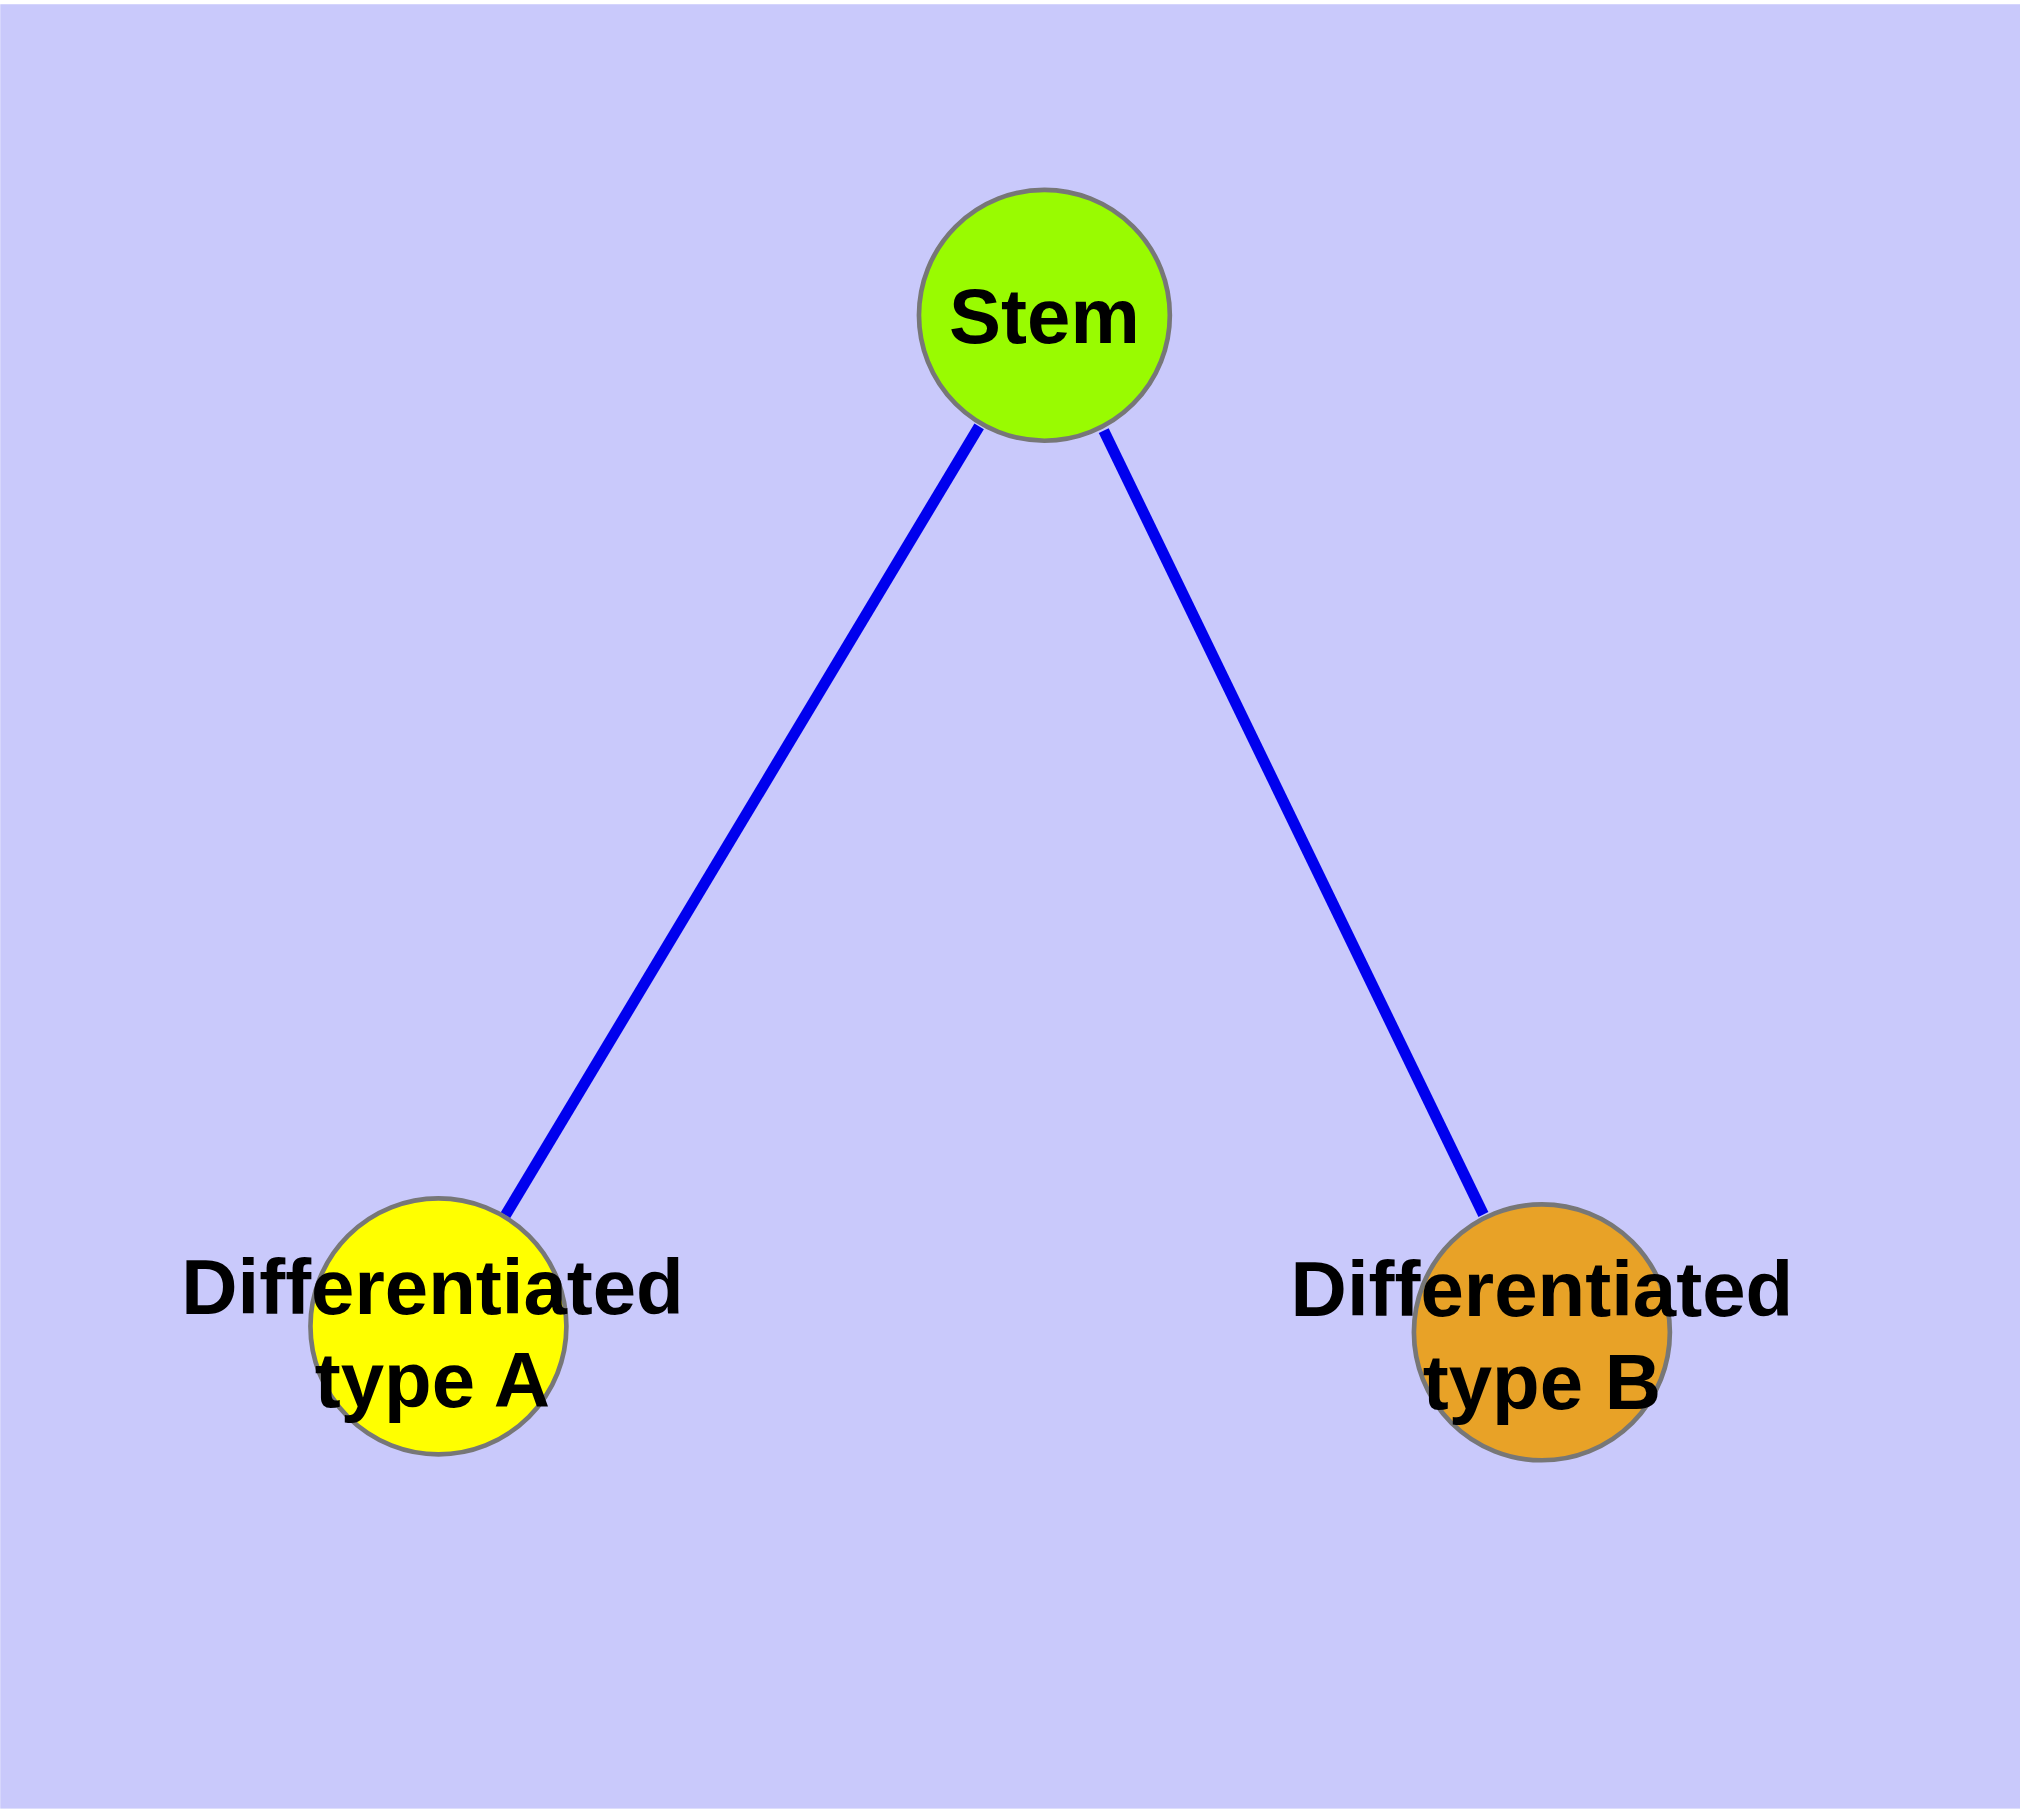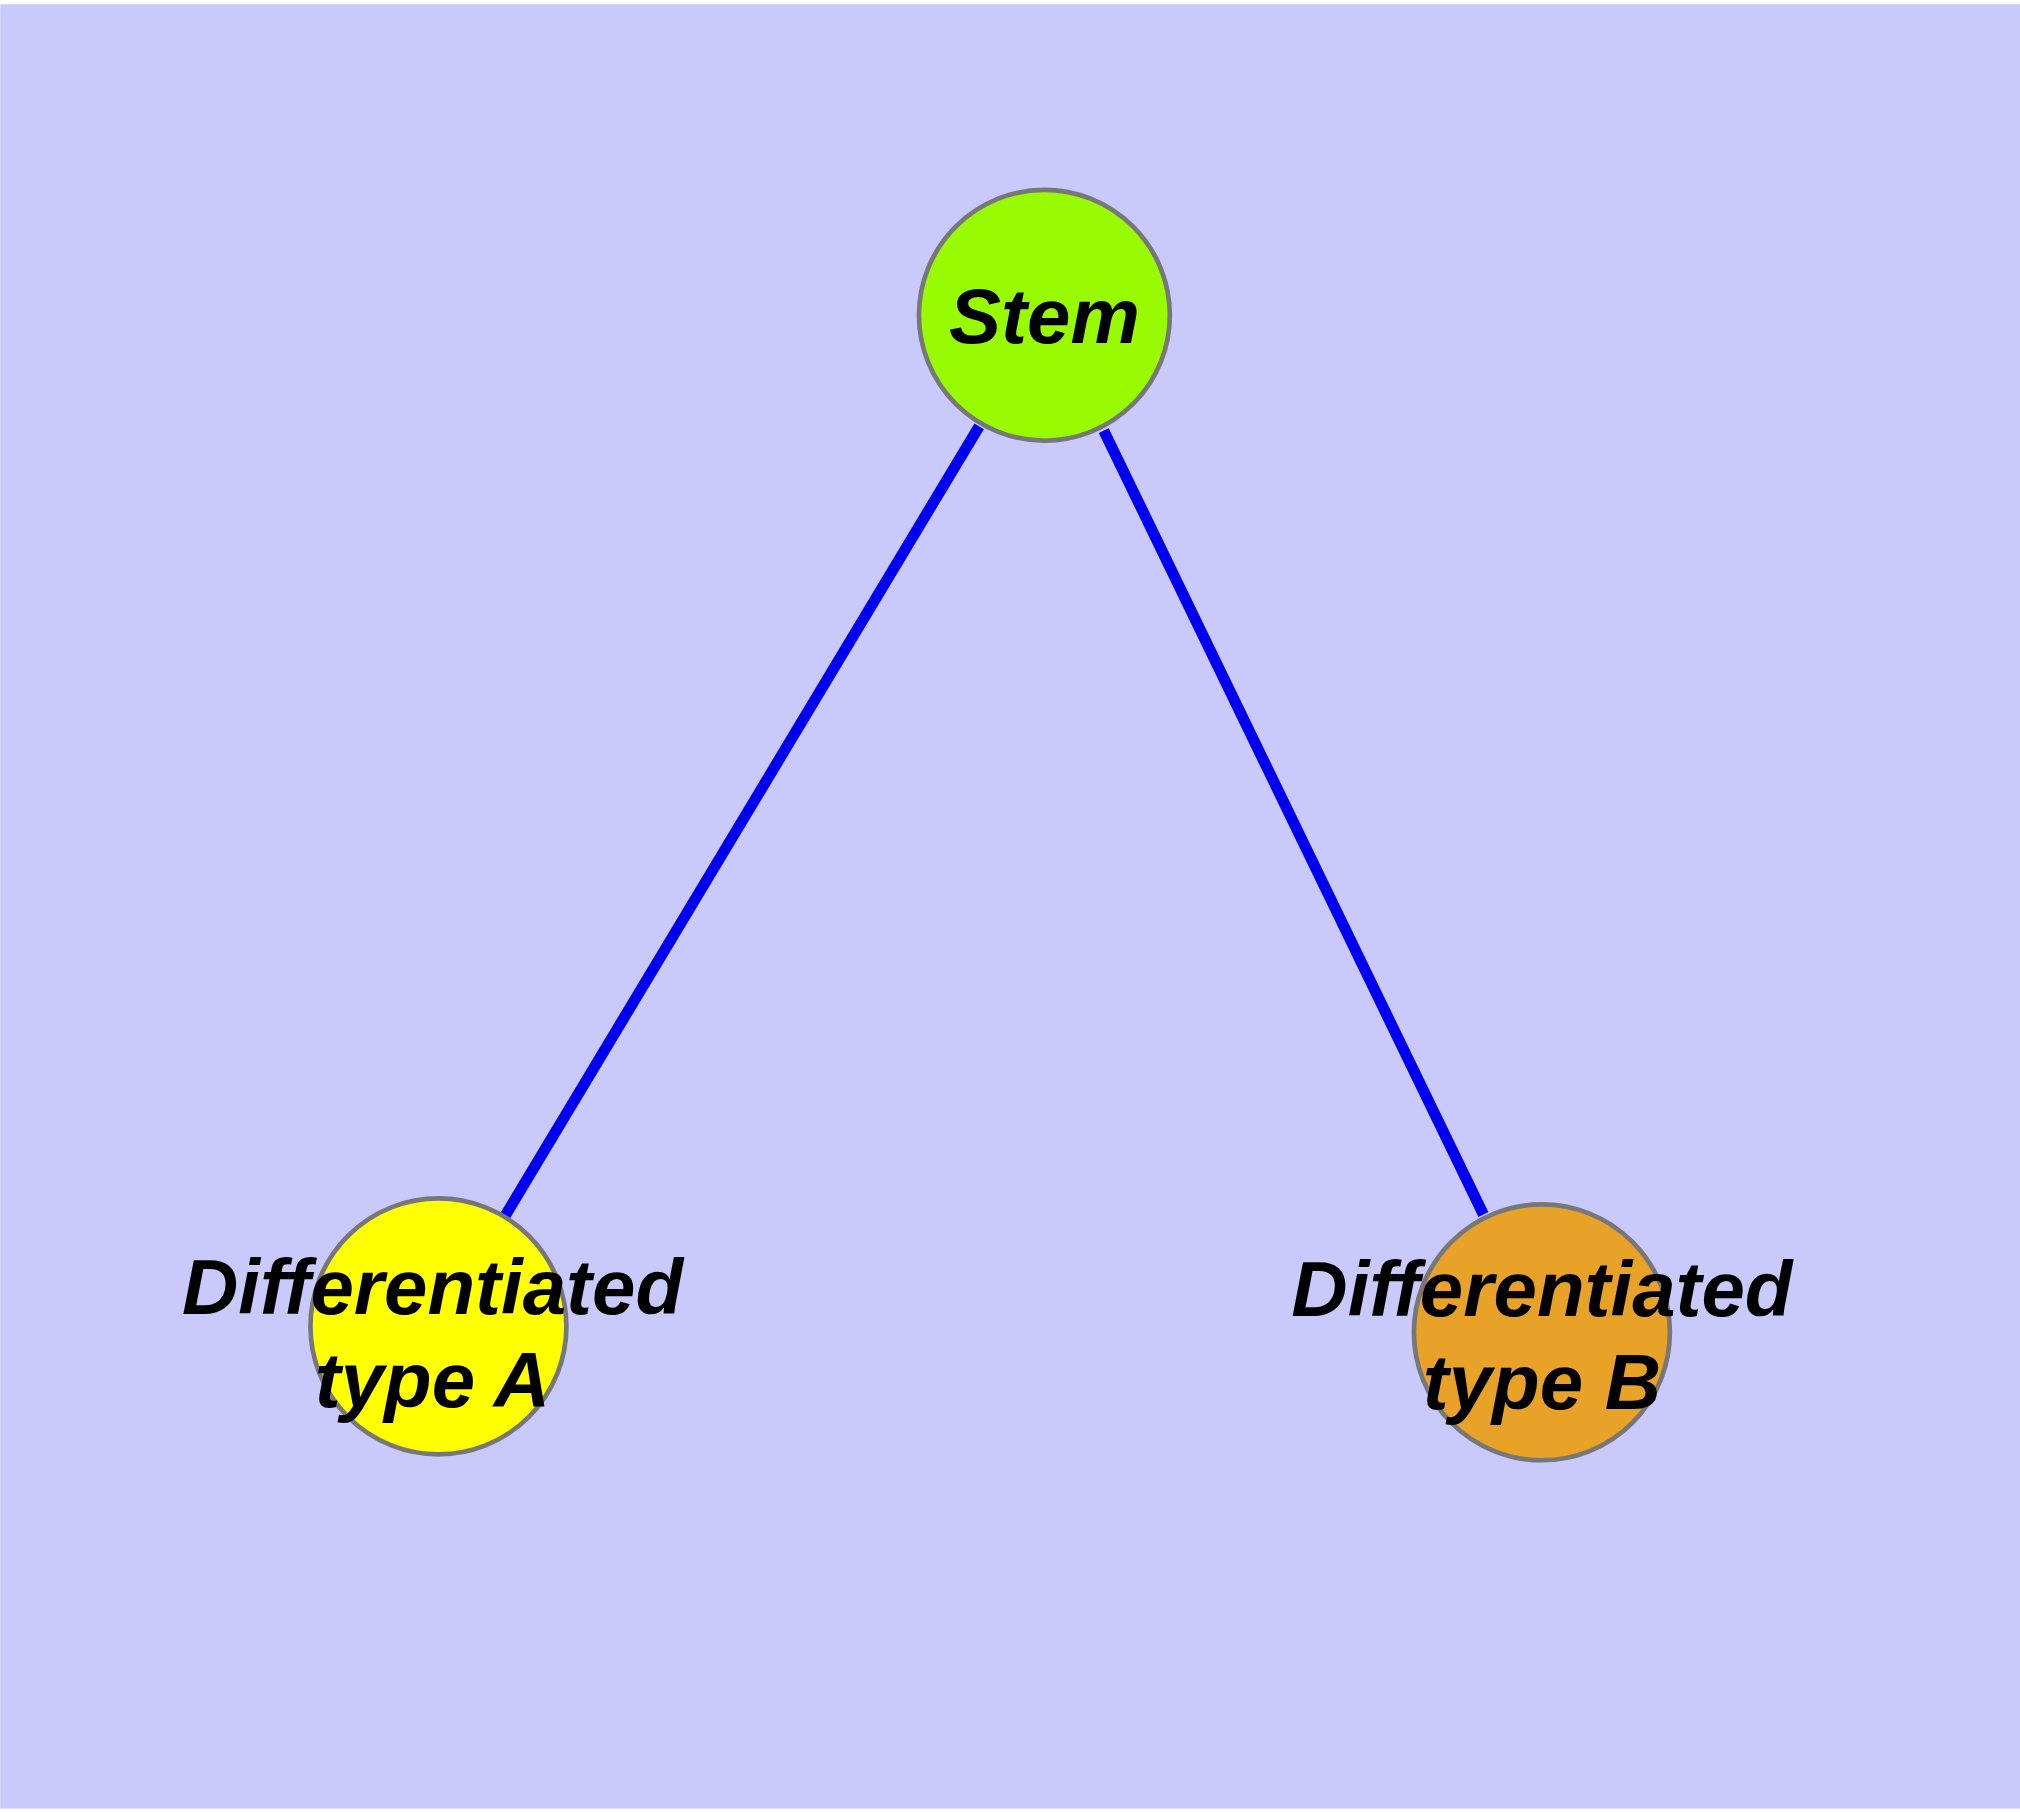--- a/index.html
+++ b/index.html
@@ -7,21 +7,20 @@
     padding: 0;
     background: #ffffff;
     width: 2021px;
     height: 1812px;
     overflow: hidden;
   }
   .stage {
     position: relative;
     width: 1695px;
     height: 1812px;
-    font-style: italic;
   }
   svg {
     display: block;
     width: 2021px;
     height: 1812px;
   }
   .node-label {
     font-family: "Liberation Sans", "DejaVu Sans", sans-serif;
     font-weight: bold;
     font-size: 92px;

